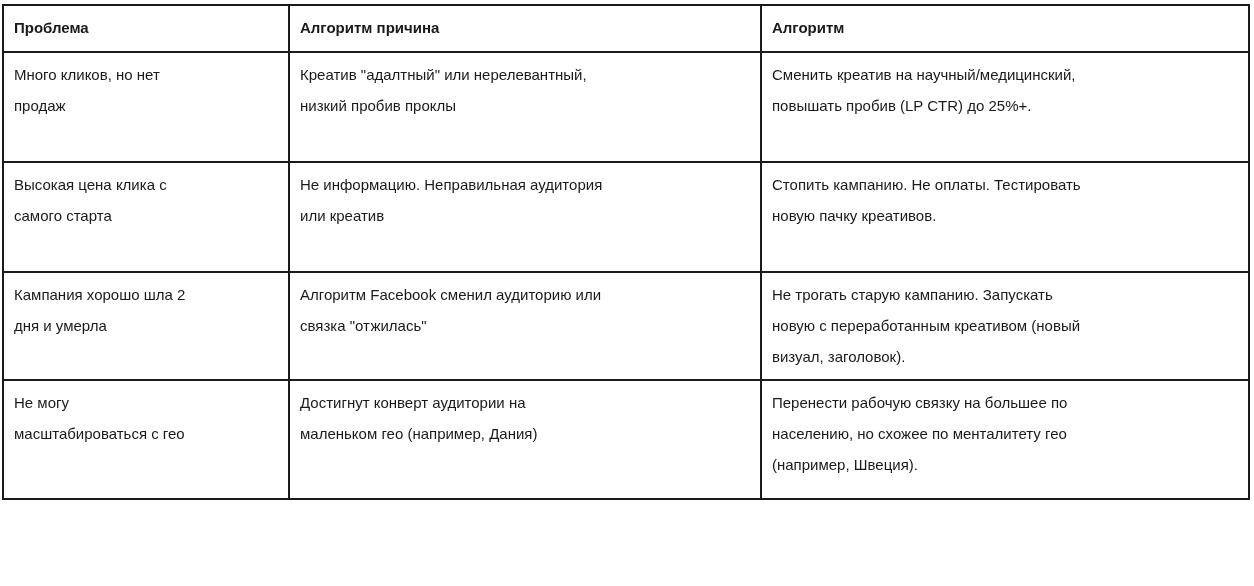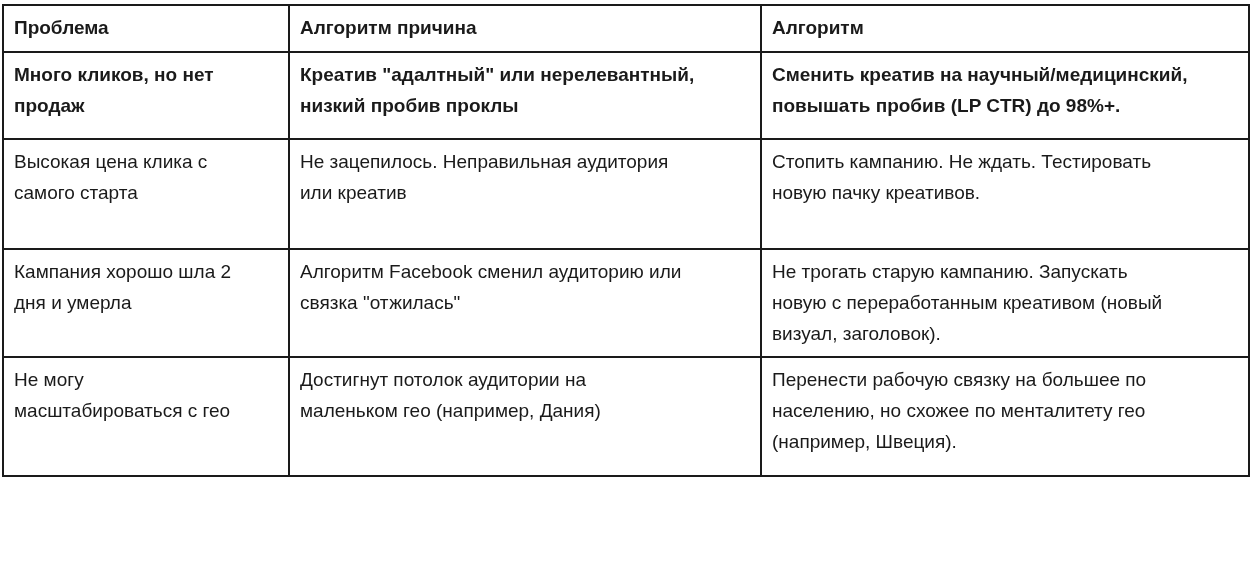--- a/index.html
+++ b/index.html
@@ -24,31 +24,31 @@
   }
   table.doc-table col.c1 { width: 286px; }
   table.doc-table col.c2 { width: 472px; }
   table.doc-table col.c3 { width: 488px; }
   table.doc-table th,
   table.doc-table td {
     border: 2px solid #1a1a1a;
     vertical-align: top;
     text-align: left;
     padding: 6px 8px 6px 10px;
-    font-size: 19px;
+    font-size: 15px;
     line-height: 31px;
     white-space: pre-line;
     overflow: hidden;
     box-sizing: border-box;
   }
   table.doc-table th {
     font-weight: 700;
   }
   tr.hdr     { height: 47px; }
-  tr.r0      { height: 87px; font-weight: bold; }
+  tr.r0      { height: 110px; }
   tr.r1      { height: 110px; }
   tr.r2      { height: 108px; }
   tr.r3      { height: 115px; }
   tr.r4      { height: 119px; }
 </style>
 </head>
 <body>
 
 <div class="page">
   <table class="doc-table">
@@ -64,43 +64,43 @@
         <th>Алгоритм</th>
       </tr>
     </thead>
     <tbody>
       <tr class="r0">
         <td>Много кликов, но нет
 продаж</td>
         <td>Креатив "адалтный" или нерелевантный,
 низкий пробив проклы</td>
         <td>Сменить креатив на научный/медицинский,
-повышать пробив (LP CTR) до 98%+.</td>
+повышать пробив (LP CTR) до 25%+.</td>
       </tr>
       <tr class="r1">
         <td>Высокая цена клика с
 самого старта</td>
-        <td>Не зацепилось. Неправильная аудитория
+        <td>Не информацию. Неправильная аудитория
 или креатив</td>
-        <td>Стопить кампанию. Не ждать. Тестировать
+        <td>Стопить кампанию. Не оплаты. Тестировать
 новую пачку креативов.</td>
       </tr>
       <tr class="r2">
         <td>Кампания хорошо шла 2
 дня и умерла</td>
         <td>Алгоритм Facebook сменил аудиторию или
 связка "отжилась"</td>
         <td>Не трогать старую кампанию. Запускать
 новую с переработанным креативом (новый
 визуал, заголовок).</td>
       </tr>
       <tr class="r4">
         <td>Не могу
 масштабироваться с гео</td>
-        <td>Достигнут потолок аудитории на
+        <td>Достигнут конверт аудитории на
 маленьком гео (например, Дания)</td>
         <td>Перенести рабочую связку на большее по
 населению, но схожее по менталитету гео
 (например, Швеция).</td>
       </tr>
     </tbody>
   </table>
 </div>
 
 </body></html>

